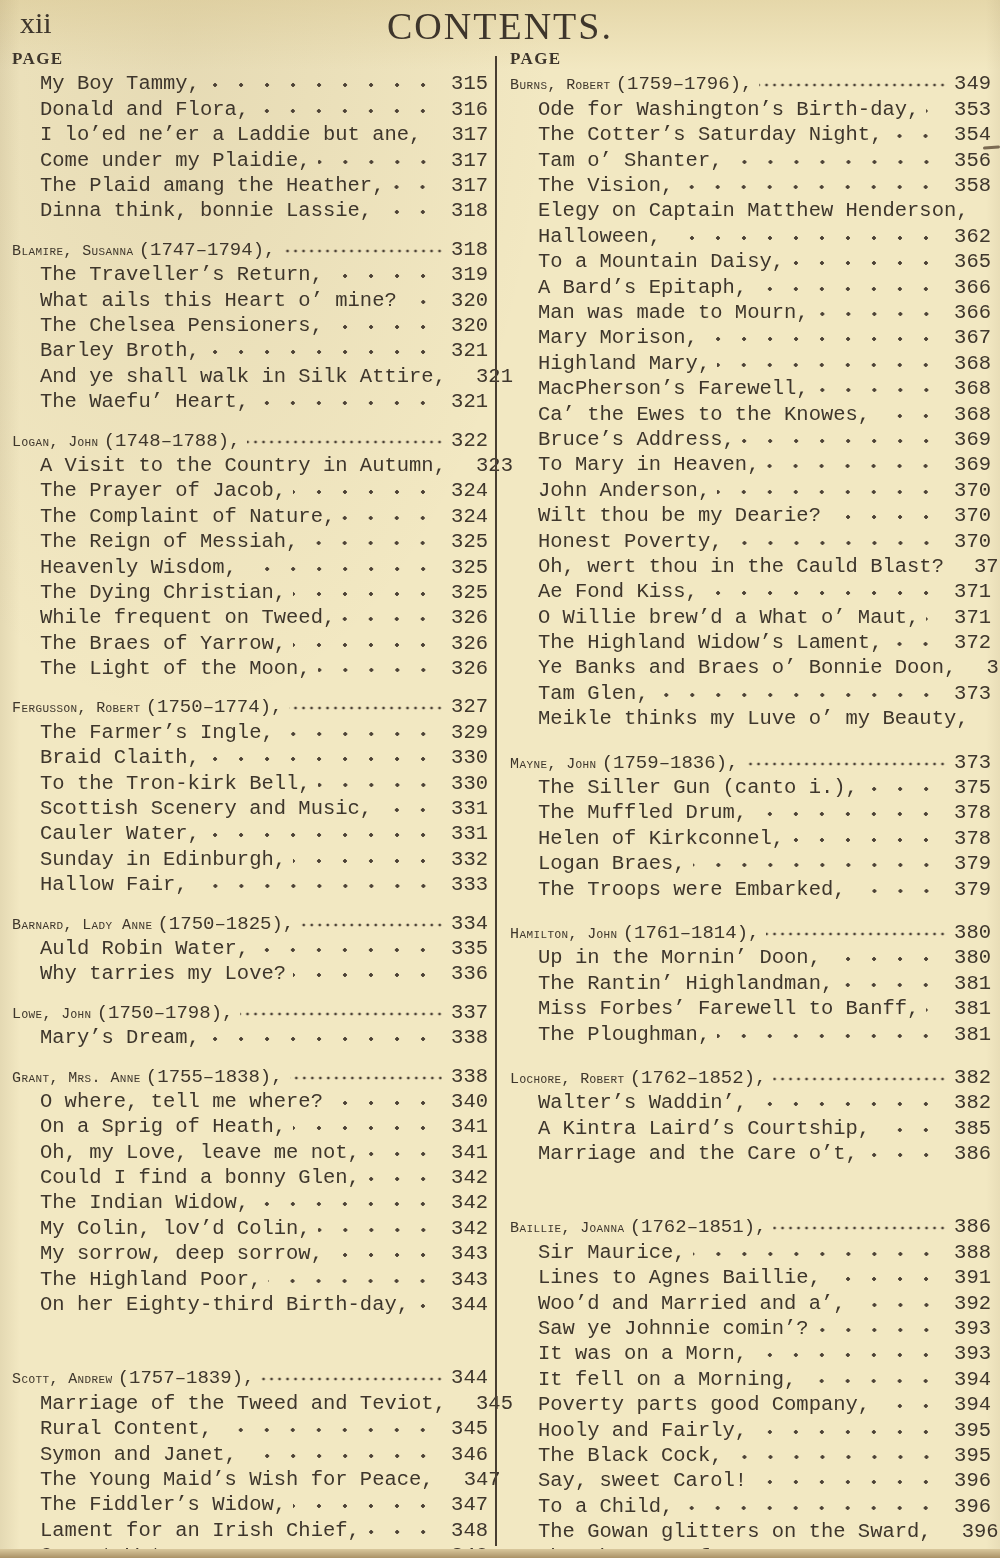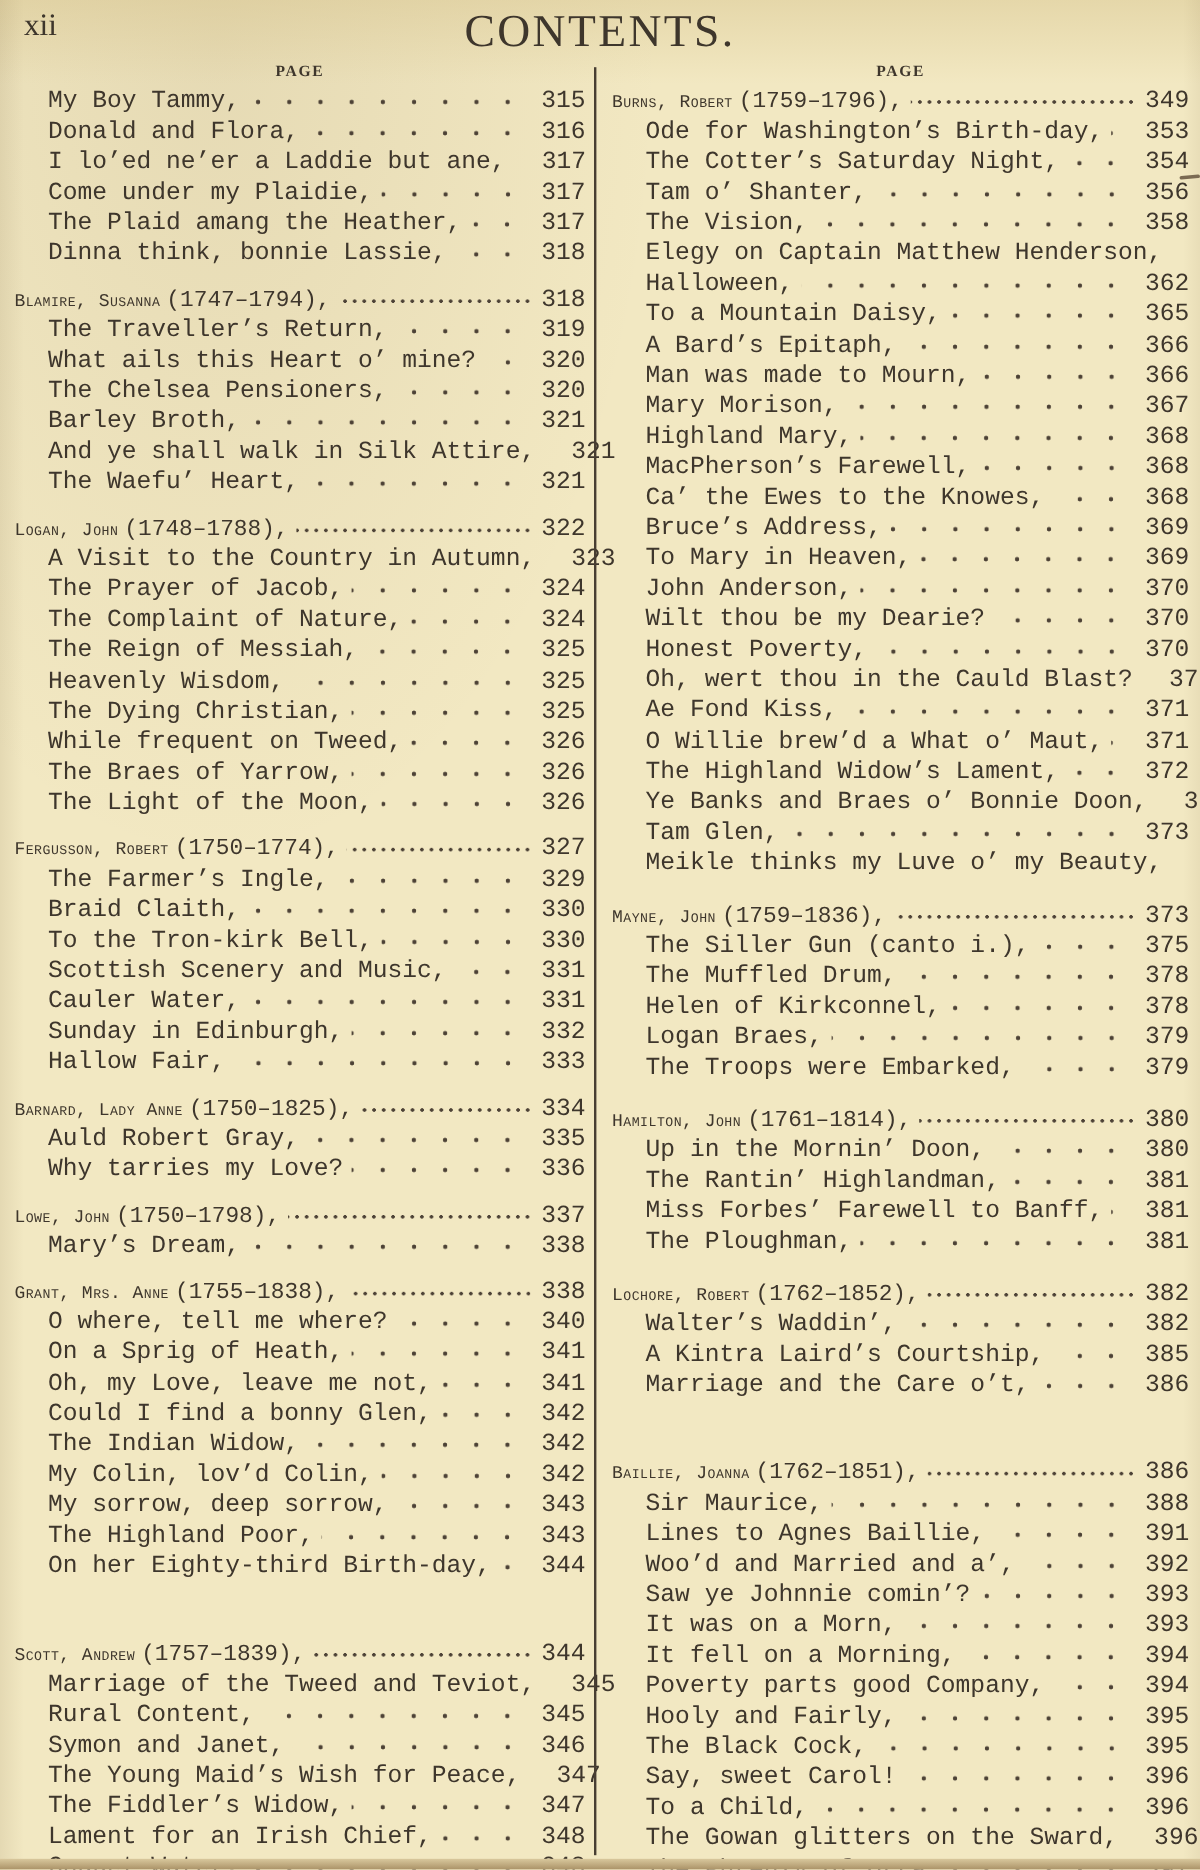--- a/index.html
+++ b/index.html
@@ -9,28 +9,28 @@
     overflow:hidden;
     color:#3e362c;
     font-family:"Liberation Serif","DejaVu Serif",serif;
     background:
       linear-gradient(90deg, rgba(105,82,45,0.10), rgba(105,82,45,0) 20px),
       linear-gradient(270deg, rgba(105,82,45,0.07), rgba(105,82,45,0) 14px),
       linear-gradient(180deg, rgba(214,195,140,0.45), rgba(214,195,140,0) 70px),
       radial-gradient(ellipse at 18% 2%, rgba(120,95,55,0.10), rgba(120,95,55,0) 32%),
       #f2e8c2;
   }
-  .folio { position:absolute; left:20px; top:6px; font-size:26px; }
+  .folio { position:absolute; left:20px; top:6px; font-size:30px; }
   .page-title { position:absolute; left:0; right:0; top:4px; text-align:center; font-size:38px; letter-spacing:2px; }
 
   .column { position:absolute; top:48px; }
   #col-left  { left:12px;  width:476px; }
   #col-right { left:510px; width:481px; }
 
-  .page-label { text-align:center; font-size:13px; font-weight:bold; letter-spacing:1.4px; height:22px; line-height:22px; }
+  .page-label { text-align:left; font-size:17px; font-weight:bold; letter-spacing:1.4px; height:22px; line-height:22px; }
 
   .section { margin-bottom:13px;font-family:Liberation Mono, monospace; }
   #col-right .section { margin-bottom:18px; }
   .section:last-child { margin-bottom:0;margin-top:48px; }
 
   .row { display:flex; align-items:baseline; height:25.4px; white-space:nowrap; font-size:20.5px; }
   .entry-title { padding-left:28px; }
   .author-name  { font-variant:small-caps; font-size:15px; letter-spacing:0.4px; }
   .author-dates { font-size:19px; margin-left:5px; }
 
@@ -226,21 +226,21 @@
       </div>
     </div>
     <div class="section">
       <div class="row author-row">
         <span class="author-name">Barnard, Lady Anne</span>
         <span class="author-dates">(1750–1825),</span>
         <span class="leader dense"></span>
         <span class="pagenum">334</span>
       </div>
       <div class="row entry-row">
-        <span class="entry-title">Auld Robert Gray,</span>
+        <span class="entry-title">Auld Robin Water,</span>
         <span class="leader"></span>
         <span class="pagenum">335</span>
       </div>
       <div class="row entry-row">
         <span class="entry-title">Why tarries my Love?</span>
         <span class="leader"></span>
         <span class="pagenum">336</span>
       </div>
     </div>
     <div class="section">

